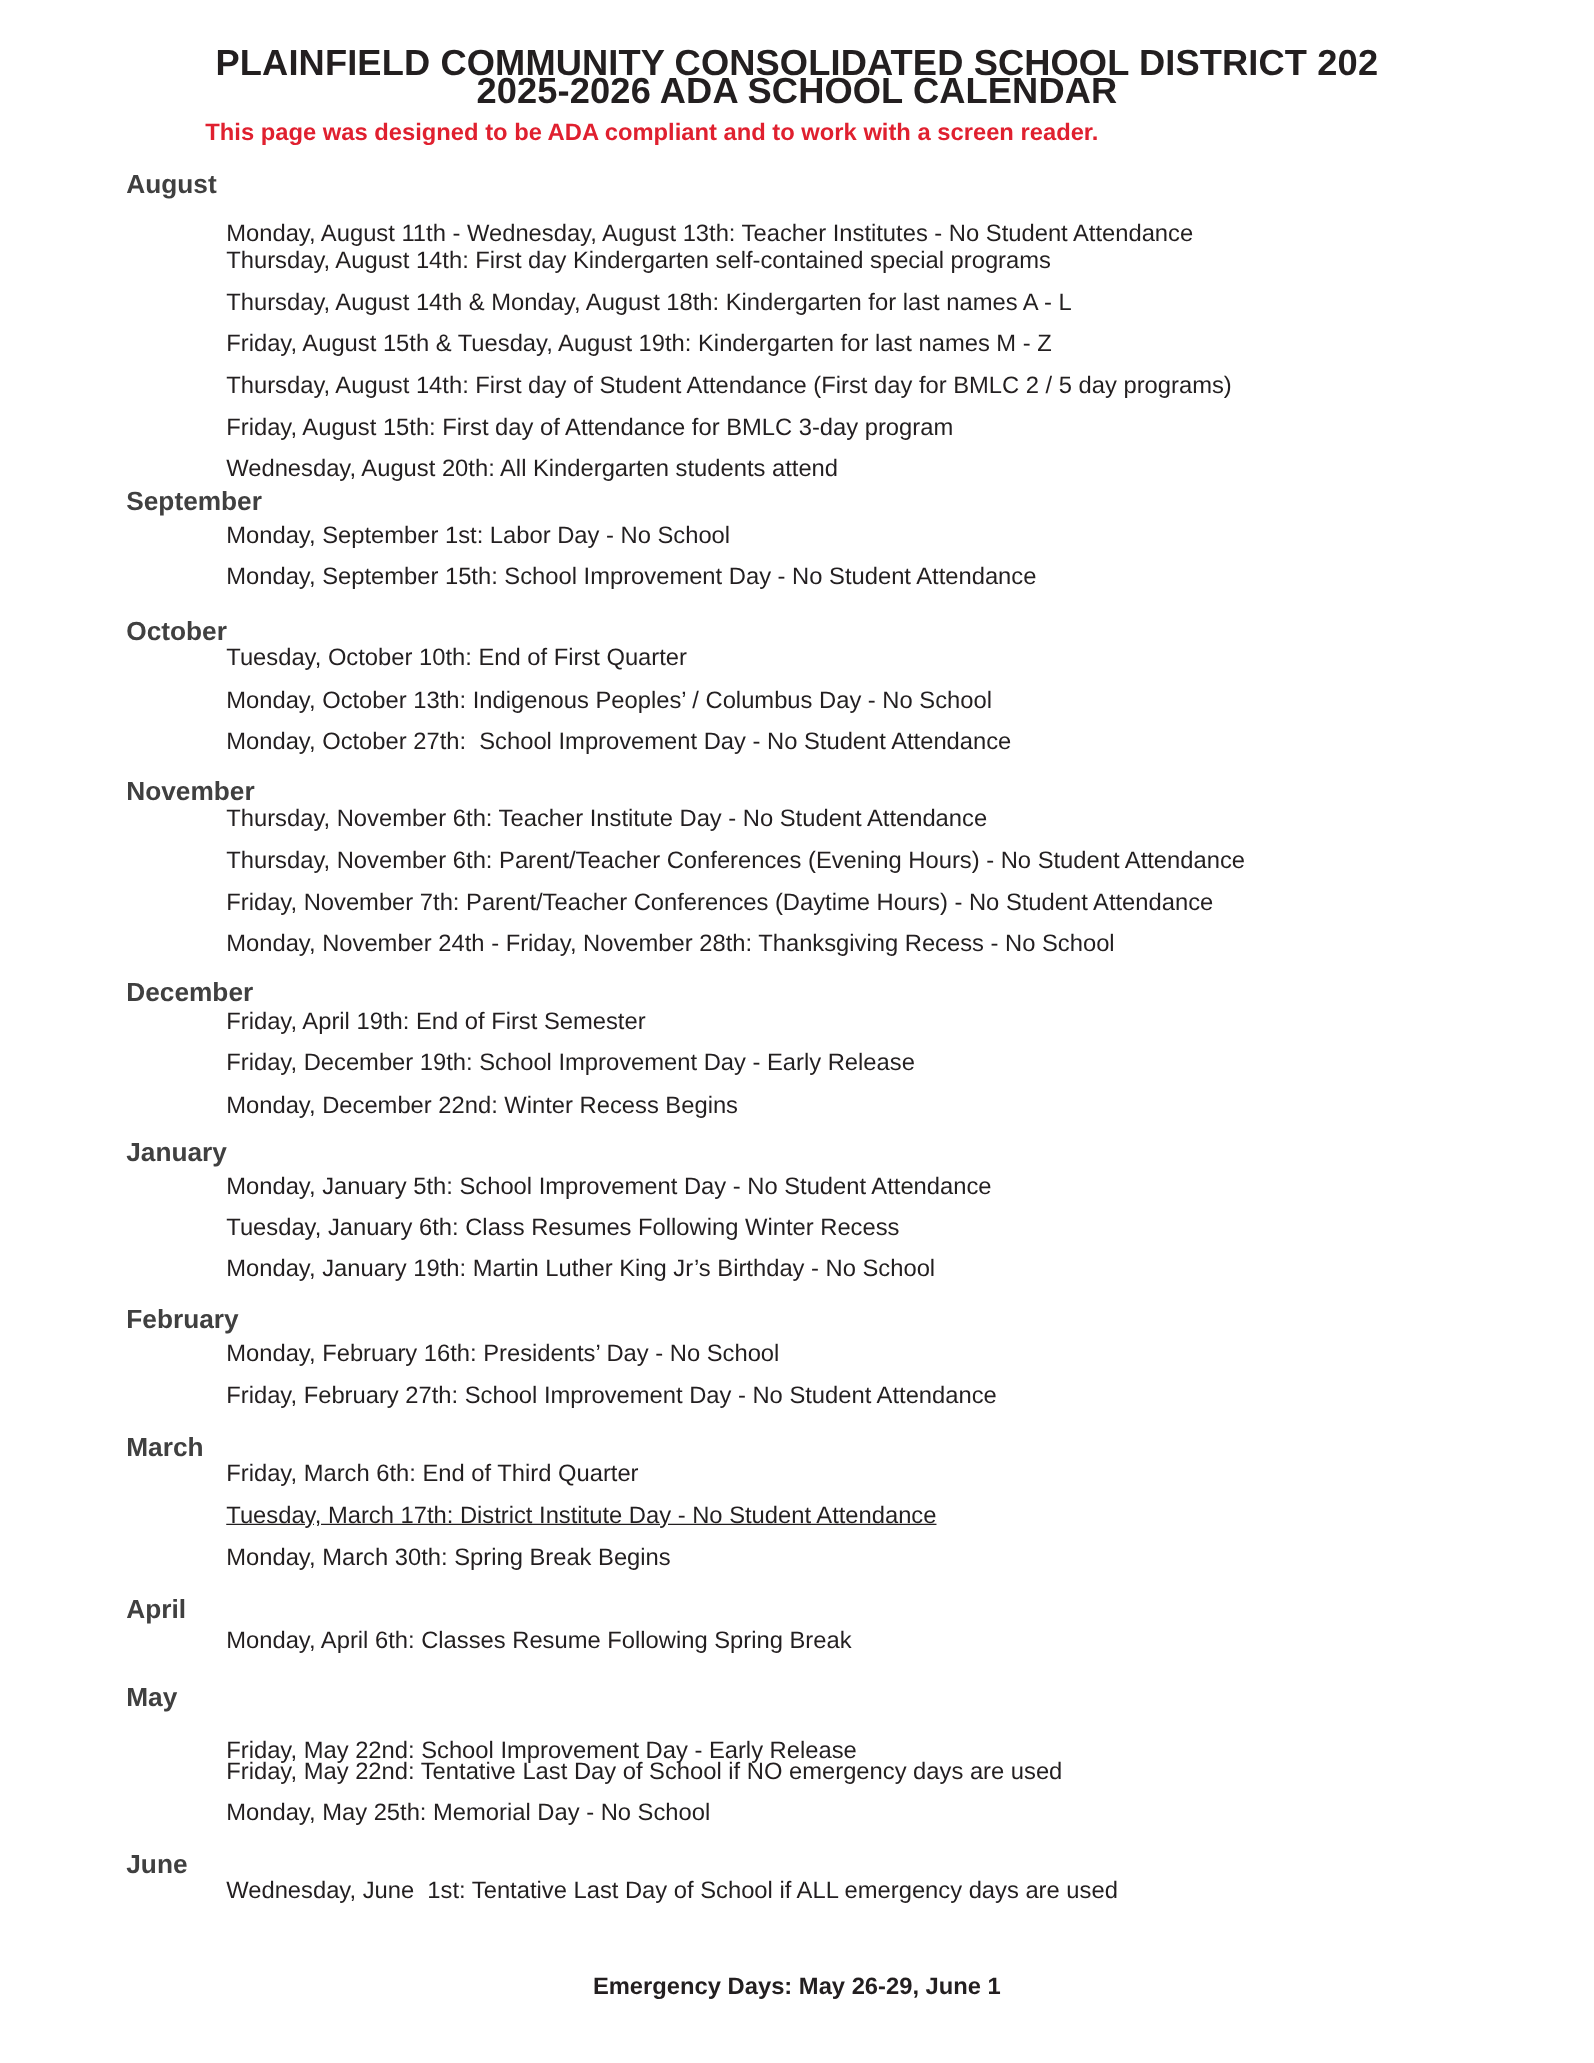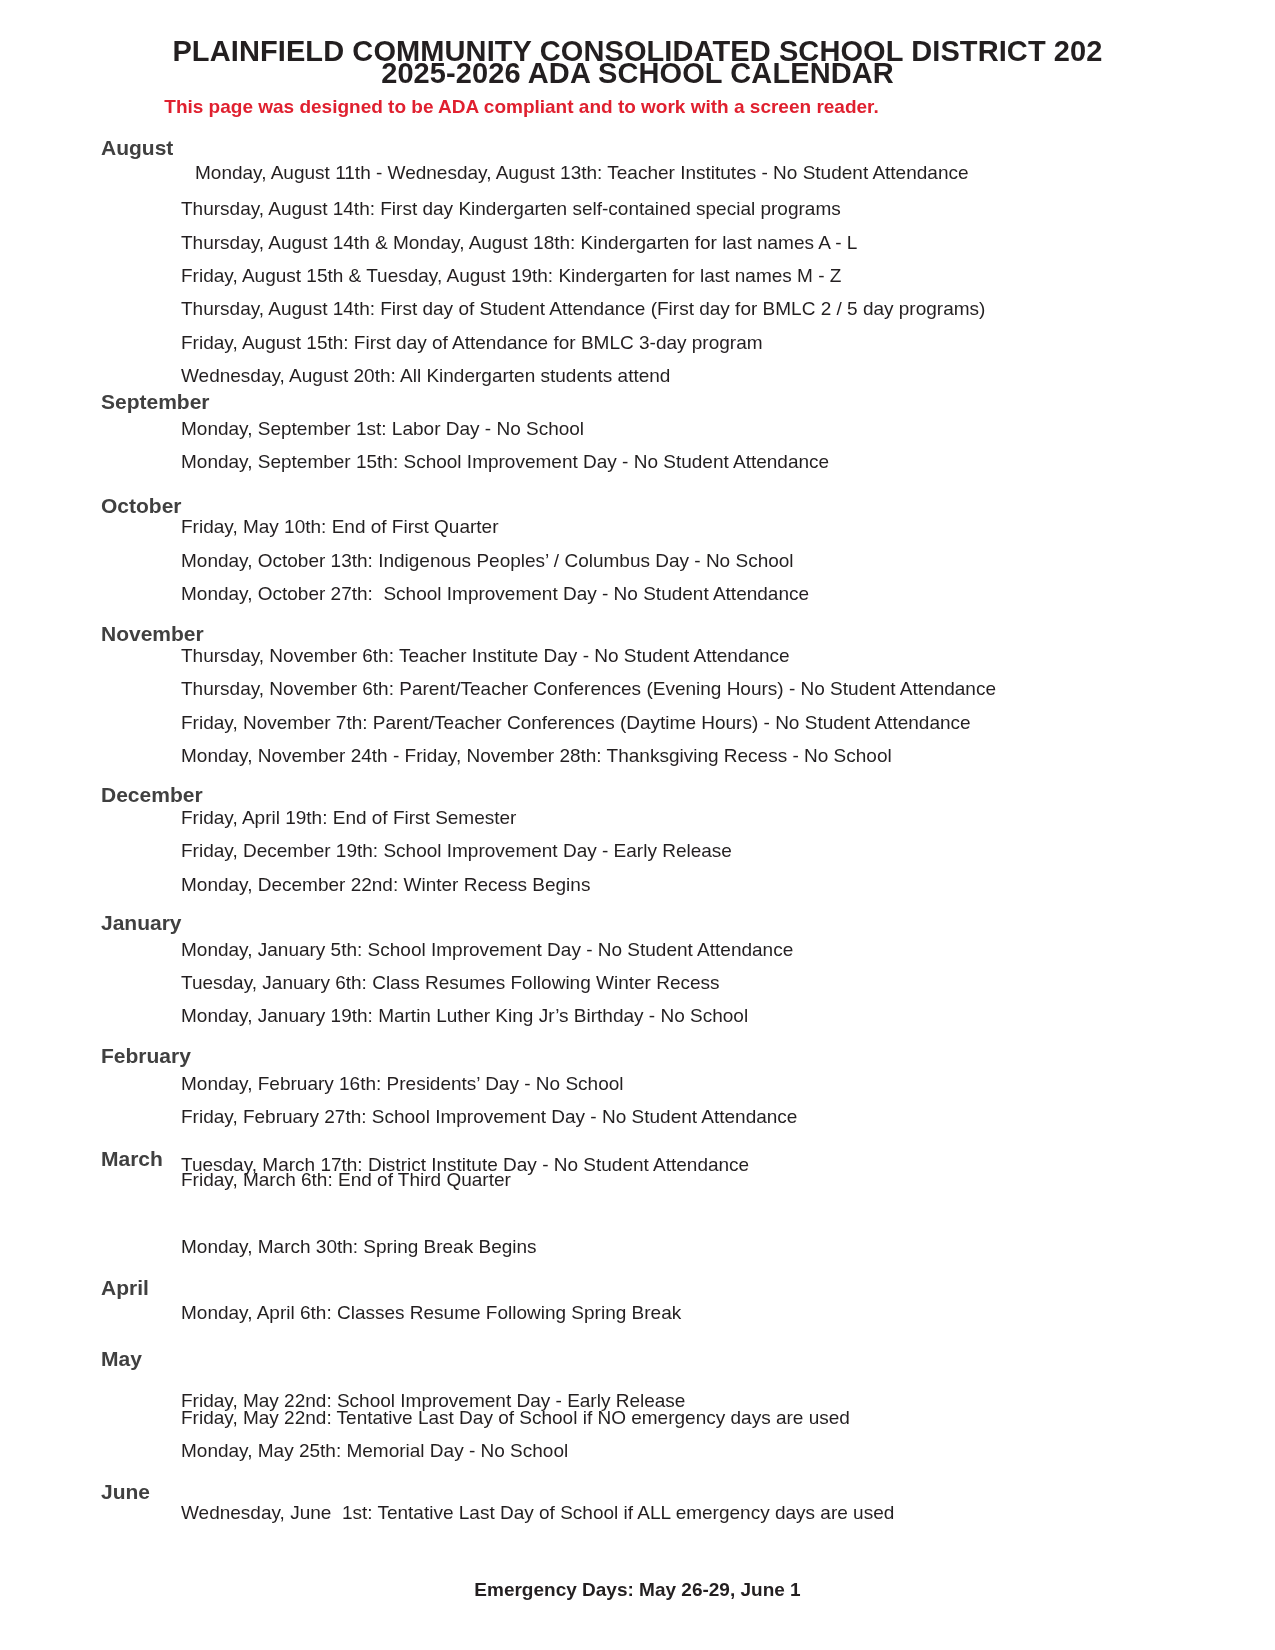--- a/index.html
+++ b/index.html
@@ -11,34 +11,34 @@
     .footer { position: absolute; left: 0; width: 1275px; text-align: center; font-weight: bold; font-size: 19px; line-height: 22px; color: #231f20; }
   </style>
 </head>
 <body>
 
 <div class="title" style="top:34px;">PLAINFIELD COMMUNITY CONSOLIDATED SCHOOL DISTRICT 202</div>
 <div class="title" style="top:56px;">2025-2026 ADA SCHOOL CALENDAR</div>
 <div class="notice" style="top:96px;">This page was designed to be ADA compliant and to work with a screen reader.</div>
 
 <div class="month" style="top:136px;">August</div>
-<div class="item" style="top:162px;margin-left:14px;">Monday, August 11th - Wednesday, August 13th: Teacher Institutes - No Student Attendance</div>
+<div class="item" style="top:177px;">Monday, August 11th - Wednesday, August 13th: Teacher Institutes - No Student Attendance</div>
 <div class="item" style="top:198px;">Thursday, August 14th: First day Kindergarten self-contained special programs</div>
 <div class="item" style="top:232px;">Thursday, August 14th &amp; Monday, August 18th: Kindergarten for last names A - L</div>
 <div class="item" style="top:265px;">Friday, August 15th &amp; Tuesday, August 19th: Kindergarten for last names M - Z</div>
 <div class="item" style="top:298px;">Thursday, August 14th: First day of Student Attendance (First day for BMLC 2 / 5 day programs)</div>
 <div class="item" style="top:332px;">Friday, August 15th: First day of Attendance for BMLC 3-day program</div>
 <div class="item" style="top:365px;">Wednesday, August 20th: All Kindergarten students attend</div>
 
 <div class="month" style="top:390px;">September</div>
 <div class="item" style="top:418px;">Monday, September 1st: Labor Day - No School</div>
 <div class="item" style="top:451px;">Monday, September 15th: School Improvement Day - No Student Attendance</div>
 
 <div class="month" style="top:494px;">October</div>
-<div class="item" style="top:516px;">Friday, May 10th: End of First Quarter</div>
+<div class="item" style="top:516px;">Tuesday, October 10th: End of First Quarter</div>
 <div class="item" style="top:550px;">Monday, October 13th: Indigenous Peoples’ / Columbus Day - No School</div>
 <div class="item" style="top:583px;">Monday, October 27th:  School Improvement Day - No Student Attendance</div>
 
 <div class="month" style="top:622px;">November</div>
 <div class="item" style="top:645px;">Thursday, November 6th: Teacher Institute Day - No Student Attendance</div>
 <div class="item" style="top:678px;">Thursday, November 6th: Parent/Teacher Conferences (Evening Hours) - No Student Attendance</div>
 <div class="item" style="top:712px;">Friday, November 7th: Parent/Teacher Conferences (Daytime Hours) - No Student Attendance</div>
 <div class="item" style="top:745px;">Monday, November 24th - Friday, November 28th: Thanksgiving Recess - No School</div>
 
 <div class="month" style="top:783px;">December</div>
@@ -50,21 +50,21 @@
 <div class="item" style="top:939px;">Monday, January 5th: School Improvement Day - No Student Attendance</div>
 <div class="item" style="top:972px;">Tuesday, January 6th: Class Resumes Following Winter Recess</div>
 <div class="item" style="top:1005px;">Monday, January 19th: Martin Luther King Jr’s Birthday - No School</div>
 
 <div class="month" style="top:1044px;">February</div>
 <div class="item" style="top:1073px;">Monday, February 16th: Presidents’ Day - No School</div>
 <div class="item" style="top:1106px;">Friday, February 27th: School Improvement Day - No Student Attendance</div>
 
 <div class="month" style="top:1147px;">March</div>
 <div class="item" style="top:1169px;">Friday, March 6th: End of Third Quarter</div>
-<div class="item" style="top:1154px;">Tuesday, March 17th: District Institute Day - No Student Attendance</div>
+<div class="item" style="top:1202px;text-decoration:underline;">Tuesday, March 17th: District Institute Day - No Student Attendance</div>
 <div class="item" style="top:1236px;">Monday, March 30th: Spring Break Begins</div>
 
 <div class="month" style="top:1276px;">April</div>
 <div class="item" style="top:1302px;">Monday, April 6th: Classes Resume Following Spring Break</div>
 
 <div class="month" style="top:1347px;">May</div>
 <div class="item" style="top:1374px;margin-top:16px;">Friday, May 22nd: School Improvement Day - Early Release</div>
 <div class="item" style="top:1407px;">Friday, May 22nd: Tentative Last Day of School if NO emergency days are used</div>
 <div class="item" style="top:1440px;">Monday, May 25th: Memorial Day - No School</div>
 

